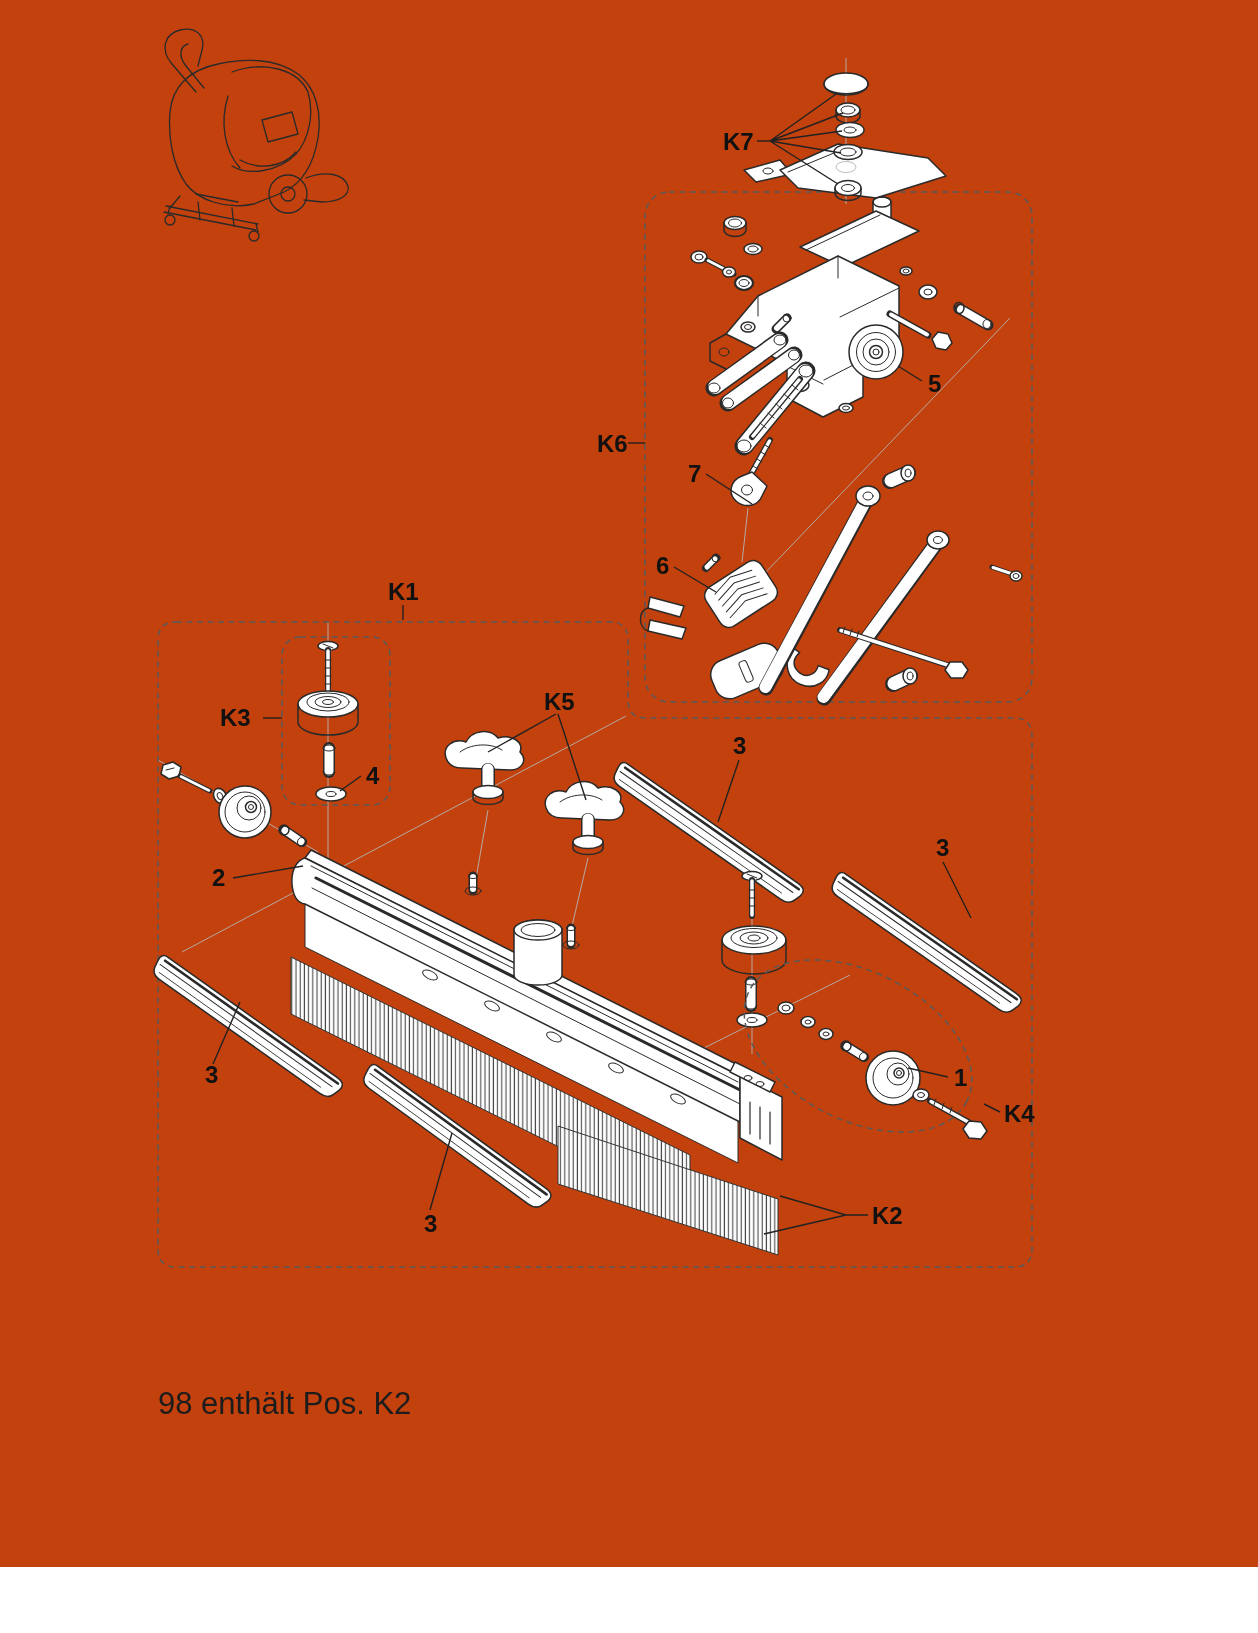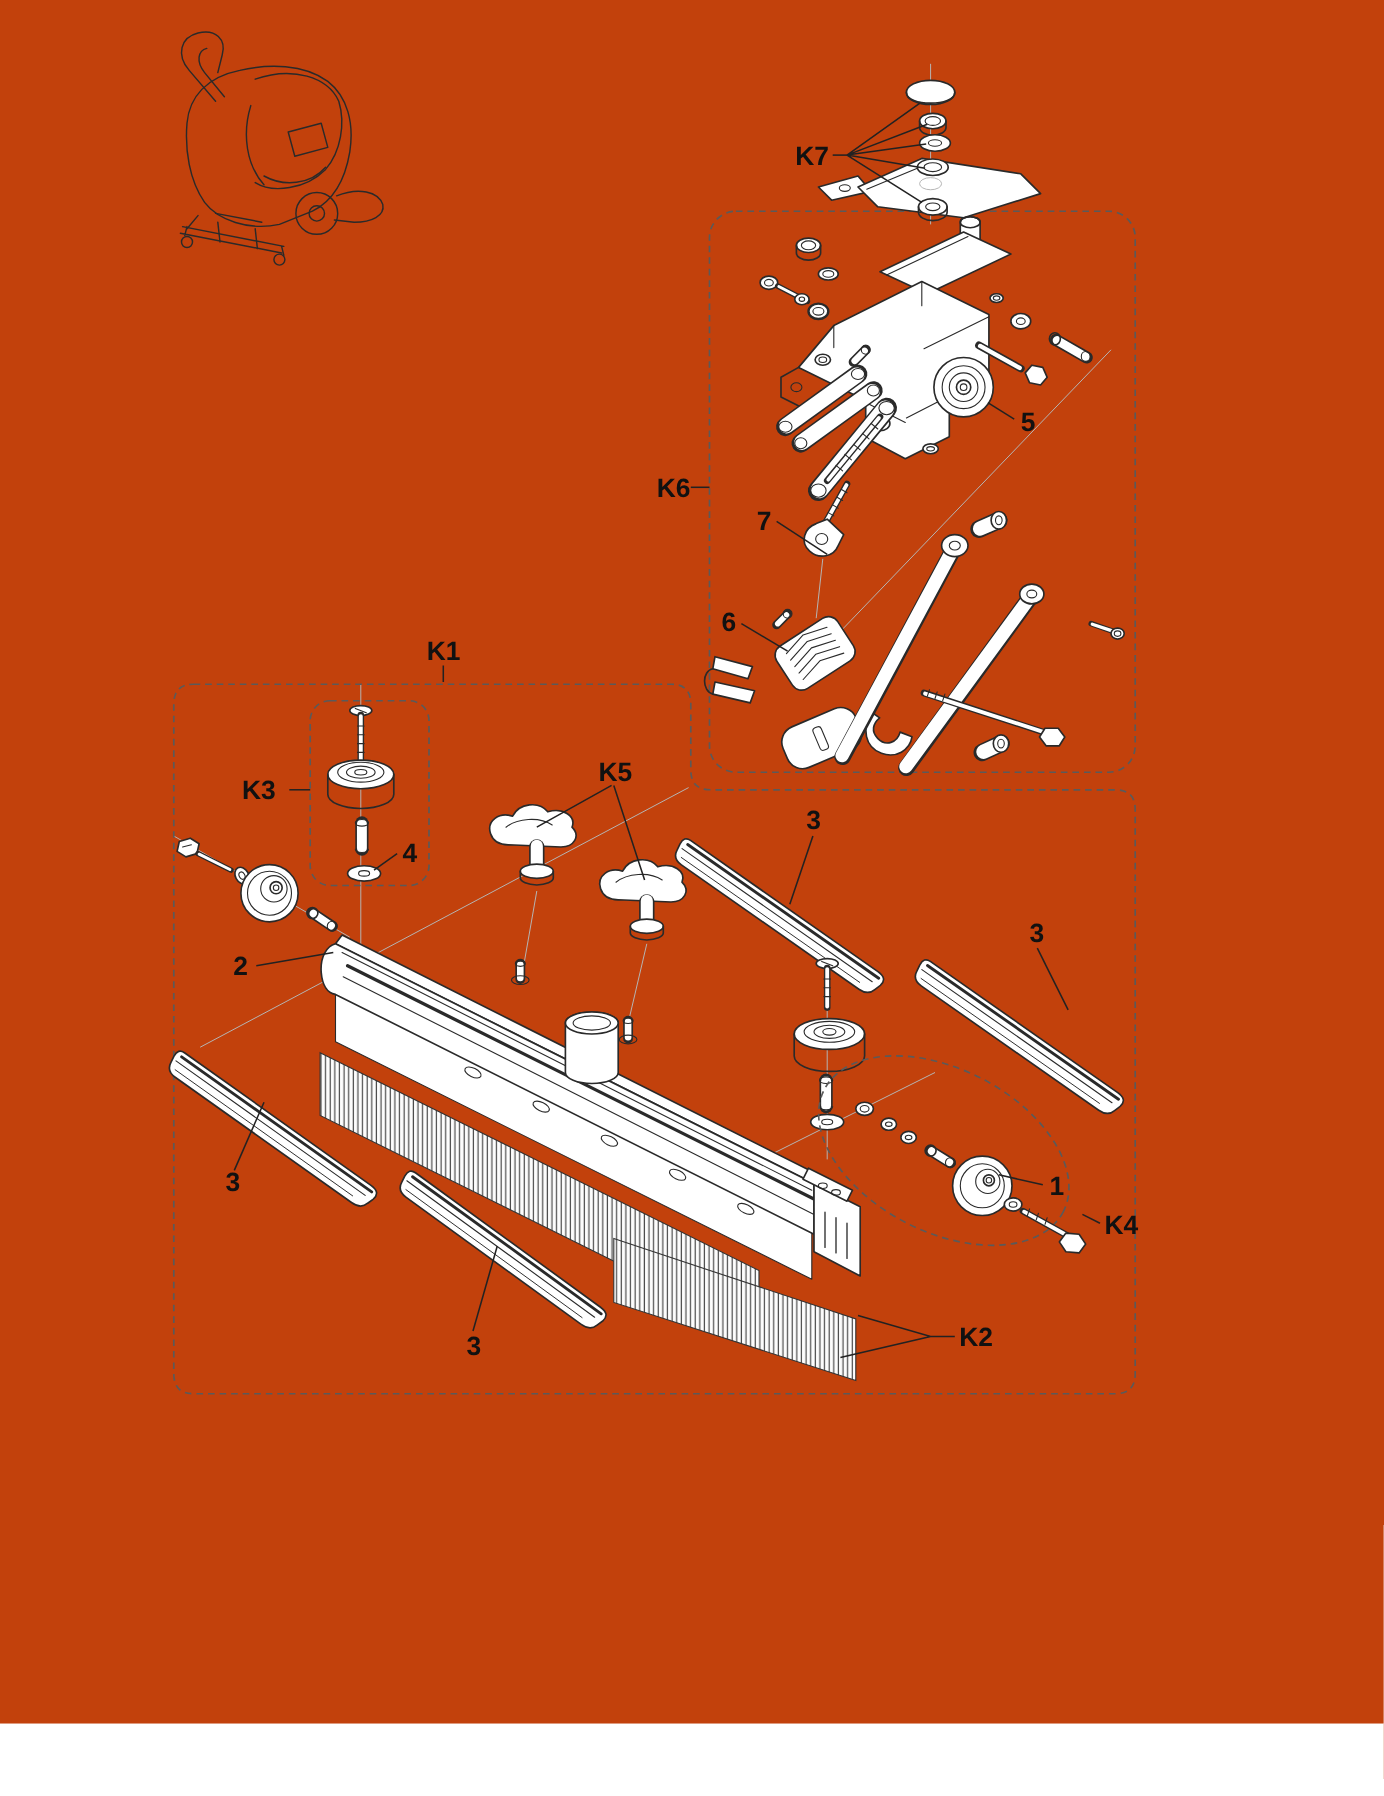--- a/index.html
+++ b/index.html
@@ -390,19 +390,20 @@
 
   <line class="ld" x1="984" y1="1104" x2="1000" y2="1112"></line>
   <text class="lbl" x="1004" y="1122">K4</text>
 
   <path class="ld" d="M780,1196 L846,1215 L868,1215 M764,1234 L846,1215"></path>
   <text class="lbl" x="872" y="1224">K2</text>
 </g>
 </svg>
 
 <div class="legend">
+  <div>98 enthält Pos. K2</div>
   
   
   
   
   
 </div>
 </div>
 
 </body></html>

